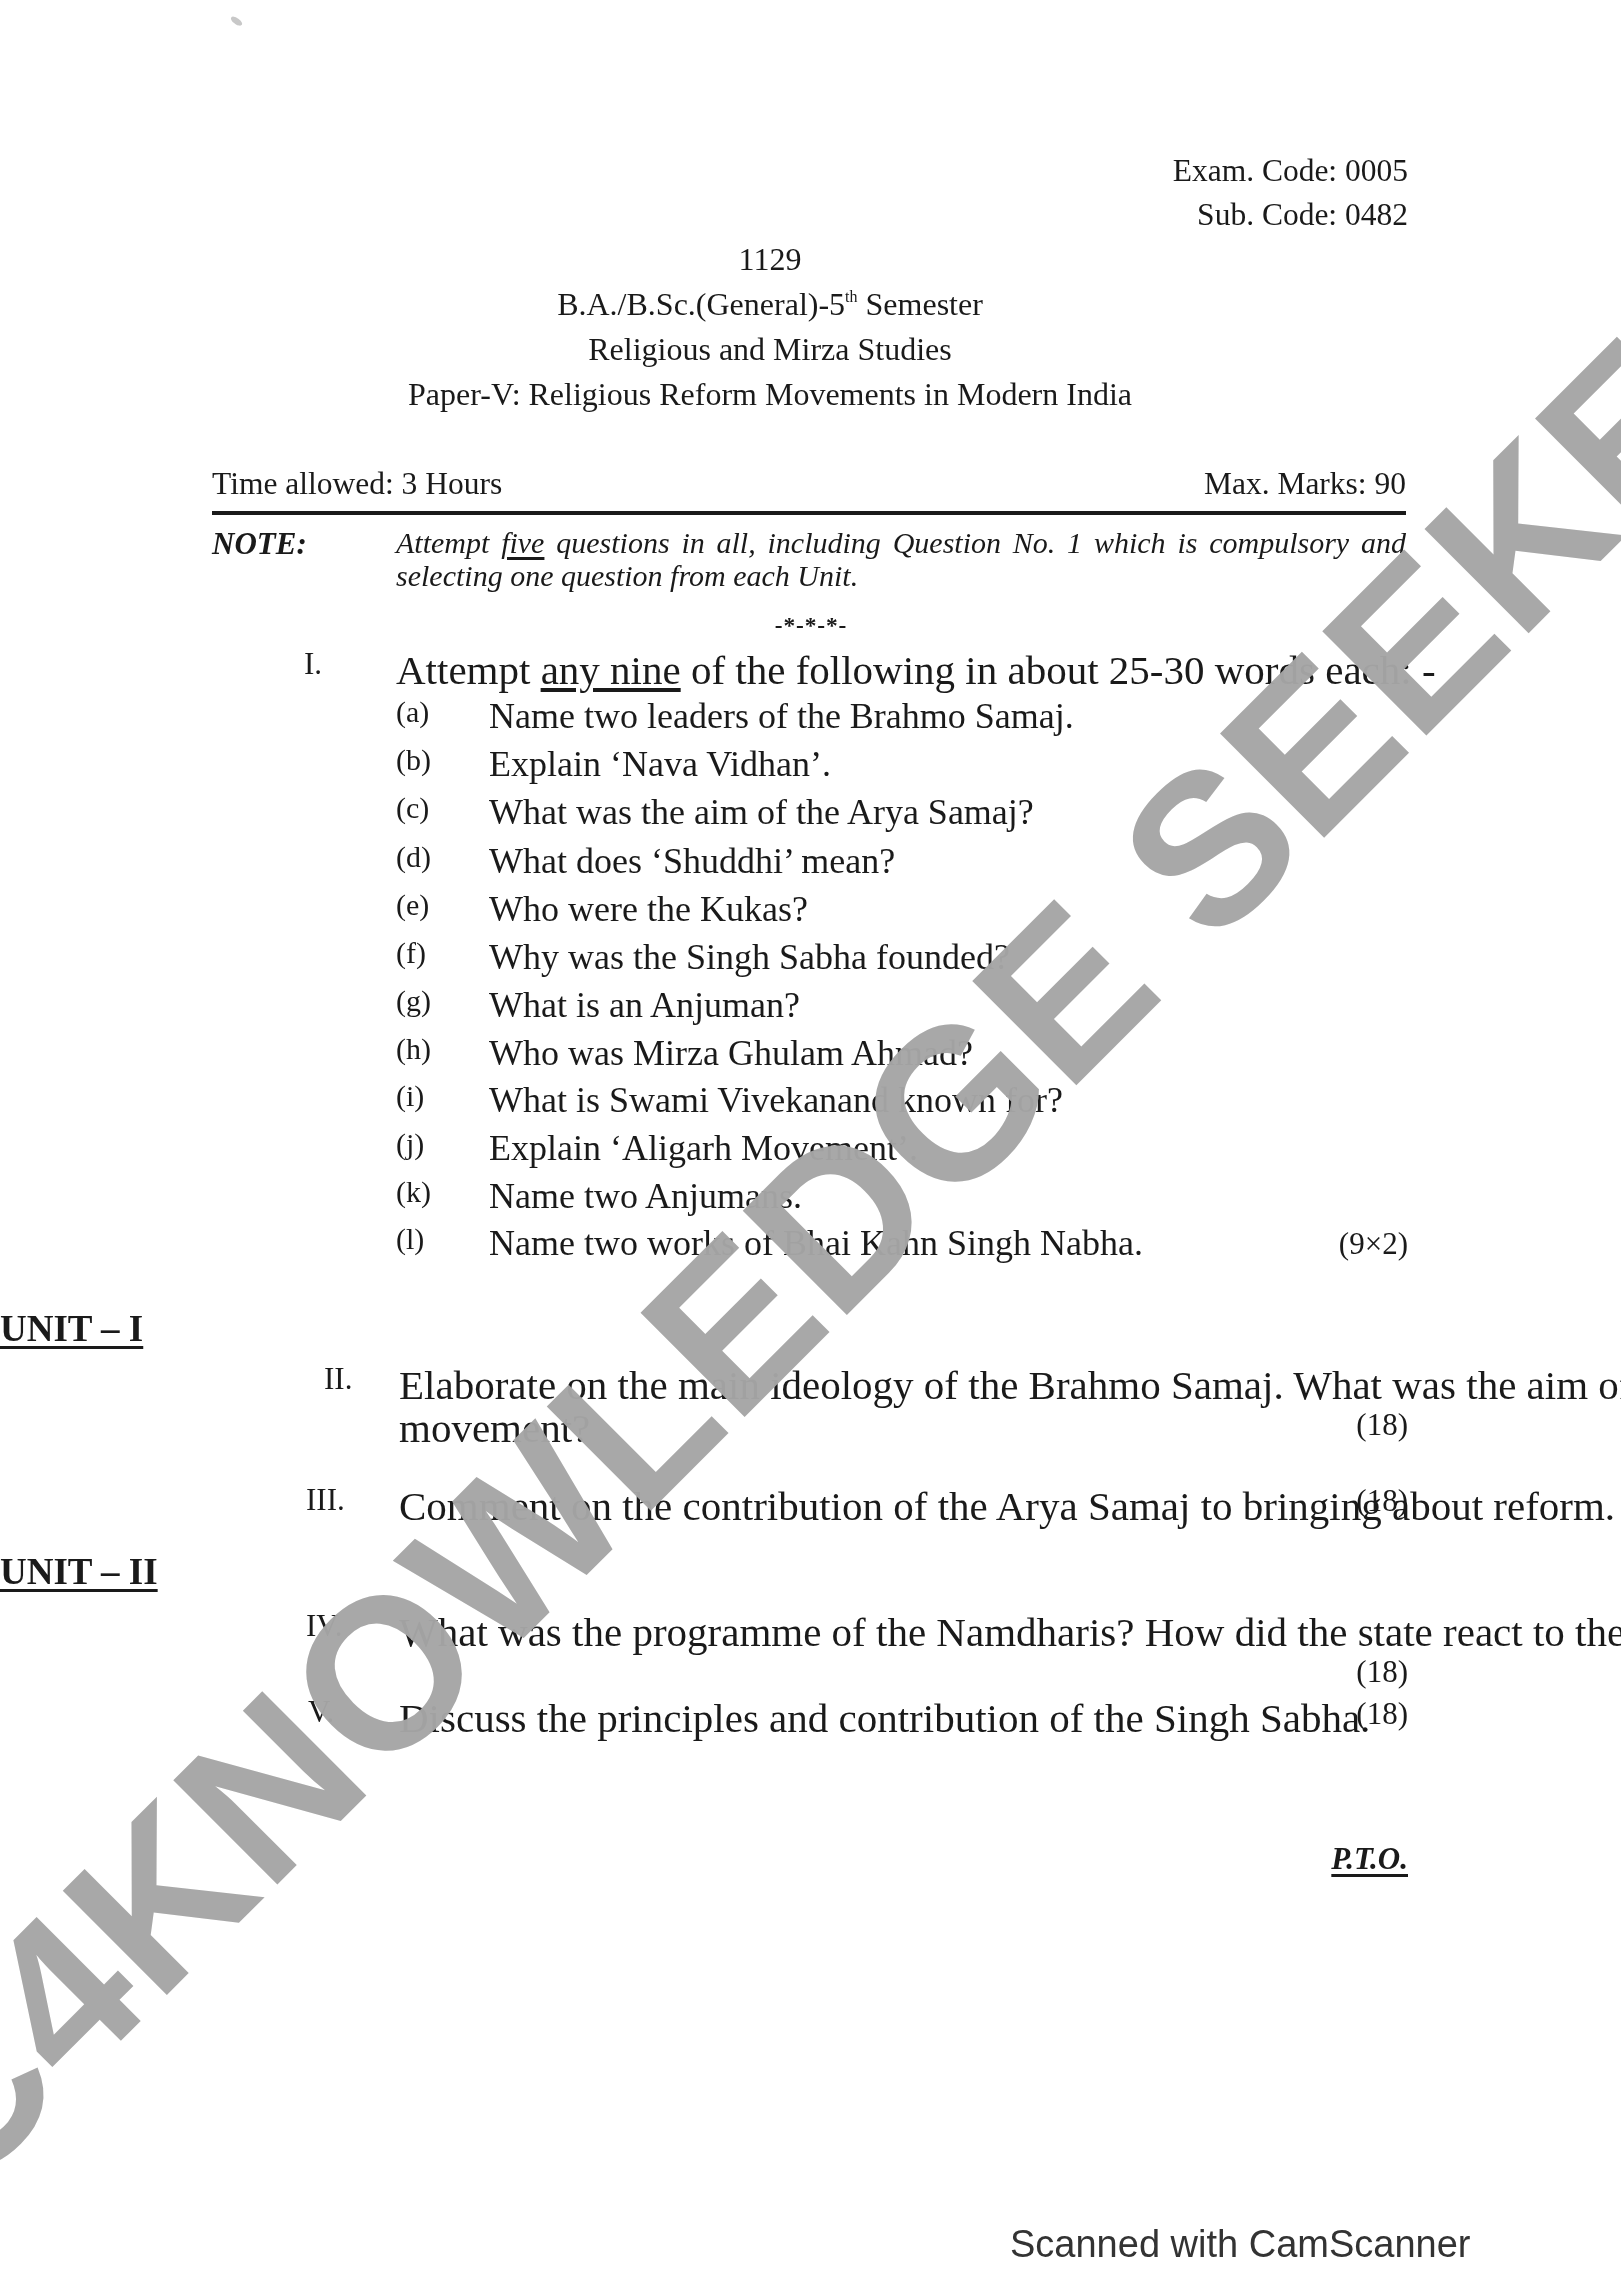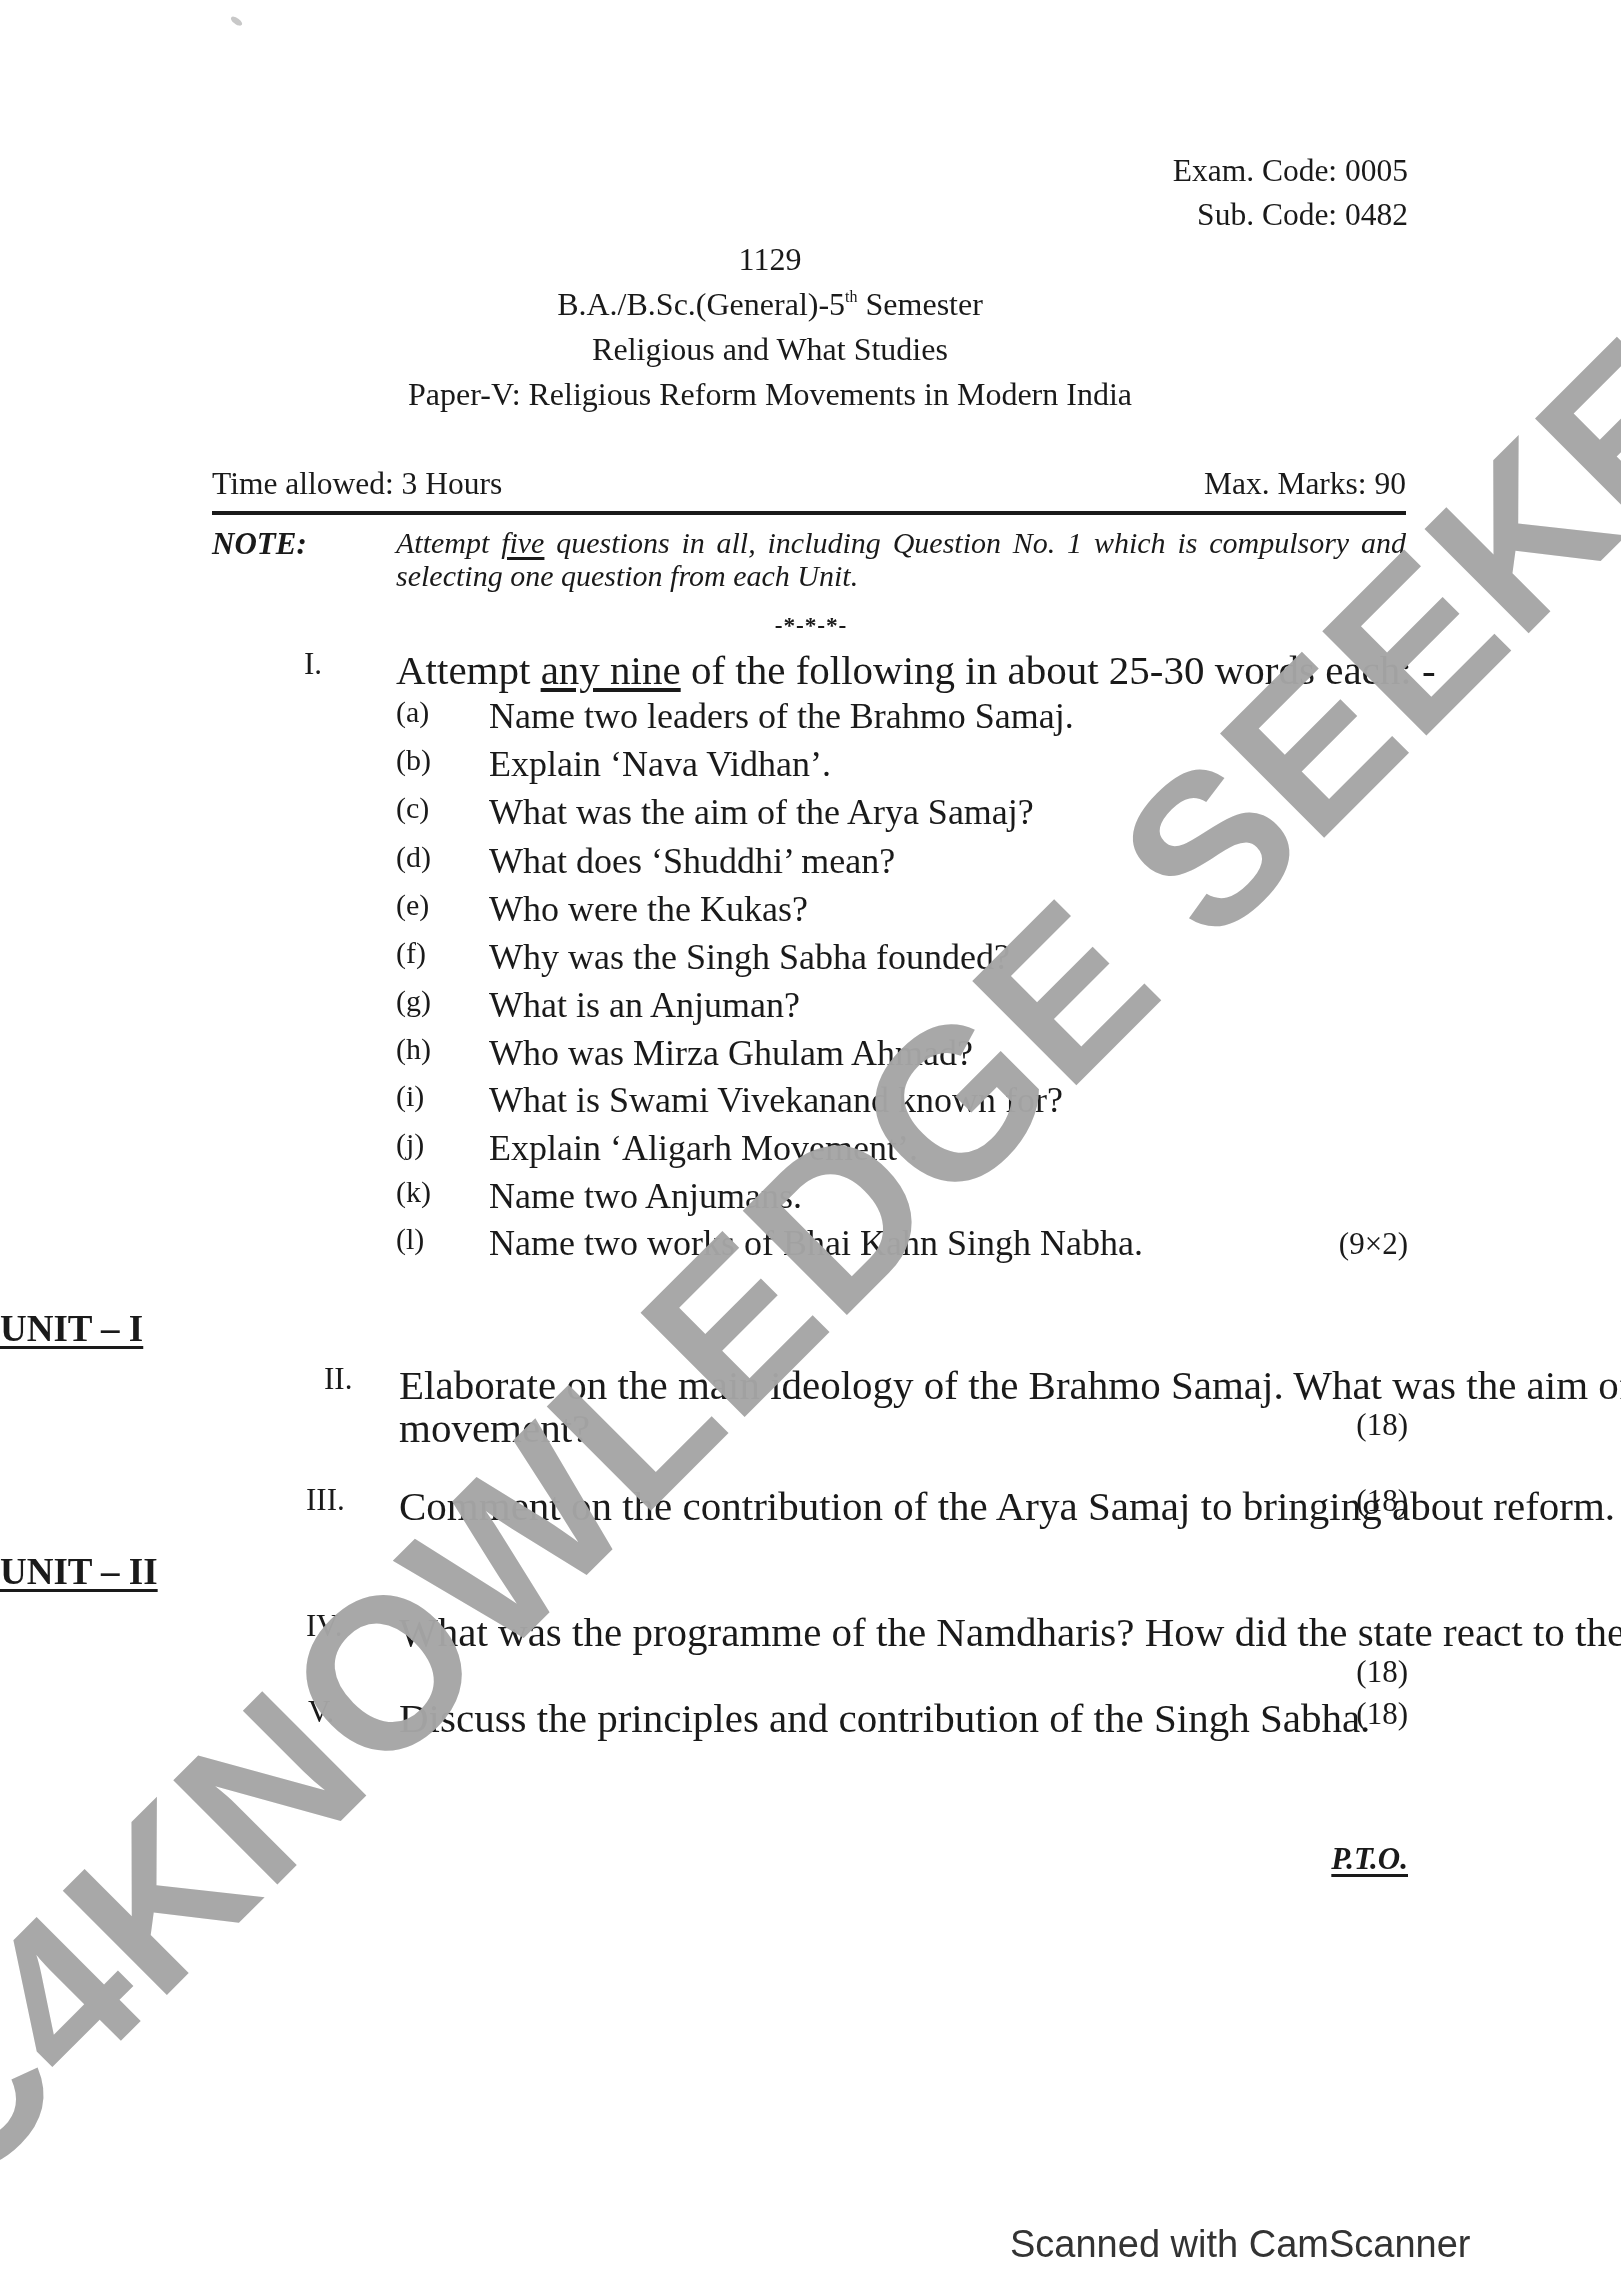--- a/index.html
+++ b/index.html
@@ -39,21 +39,21 @@
 </head>
 <body>
 
 <div class="abs speck"></div>
 
 <div class="abs codes" style="top:149px;">Exam. Code: 0005</div>
 <div class="abs codes" style="top:193px;">Sub. Code: 0482</div>
 
 <div class="abs center" style="top:241px;">1129</div>
 <div class="abs center" style="top:286px;"><span>B.A./B.Sc.(General)-5</span><sup>th</sup><span> Semester</span></div>
-<div class="abs center" style="top:331px;">Religious and What Studies</div>
+<div class="abs center" style="top:331px;">Religious and Mirza Studies</div>
 <div class="abs center" style="top:376px;">Paper-V: Religious Reform Movements in Modern India</div>
 
 <div class="abs" style="left:212px; top:466px; font-size:31.5px;">Time allowed: 3 Hours</div>
 <div class="abs" style="right:216px; top:466px; font-size:31.5px;">Max. Marks: 90</div>
 <div class="abs rule"></div>
 
 <div class="abs note-label">NOTE:</div>
 <div class="abs note-text"><span>Attempt </span><span class="u">five</span><span> questions in all, including Question No. 1 which is compulsory and selecting one question from each Unit.</span></div>
 <div class="abs stars">-*-*-*-</div>
 

